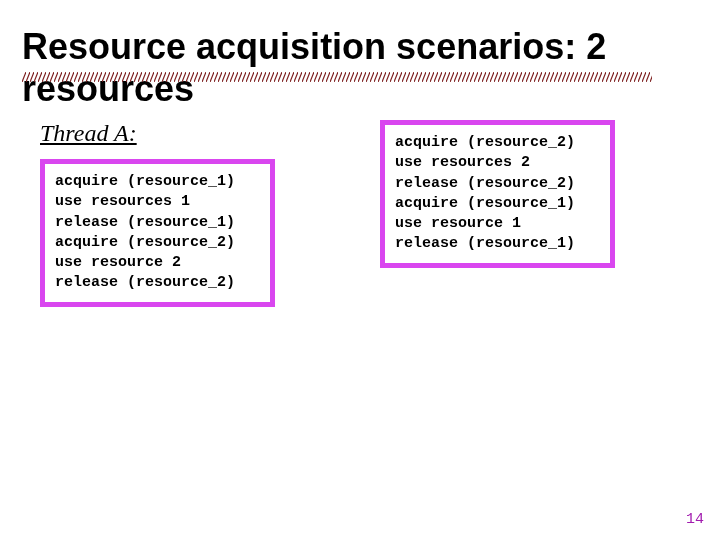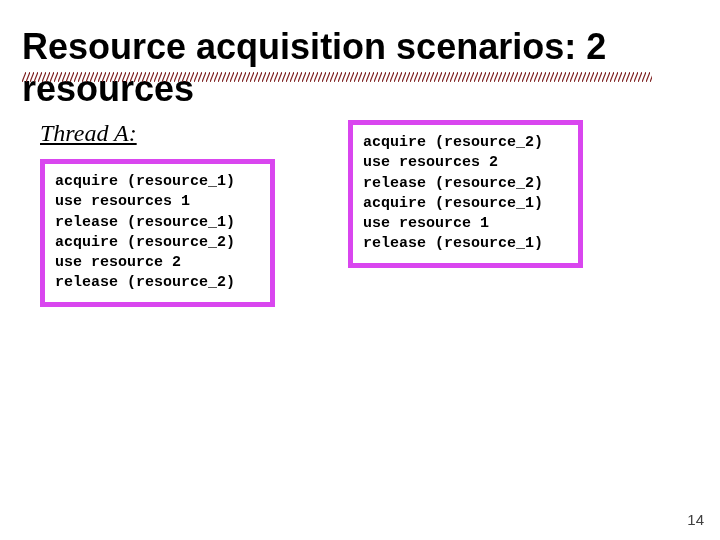--- a/index.html
+++ b/index.html
@@ -34,21 +34,21 @@
     width: 630px;
     height: 10px;
   }
   .rule svg { display: block; }
   .columns {
     position: absolute;
     top: 120px;
     left: 40px;
     right: 40px;
     display: flex;
-    gap: 28px;
+    gap: 60px;
   }
   .col {
     flex: 0 0 auto;
     width: 280px;
   }
   .col-header {
     font-style: italic;
     font-family: "Times New Roman", Times, serif;
     font-size: 24px;
     text-decoration: underline;
@@ -64,23 +64,23 @@
     line-height: 1.35;
     white-space: pre;
     color: #000;
     width: 235px;
     box-sizing: border-box;
   }
   .page-num {
     position: absolute;
     bottom: 12px;
     right: 16px;
-    font-family: Liberation Sans, sans-serif;
+    font-family: Liberation Mono, monospace;
     font-size: 15px;
-    color: #404040;
+    color: #a21caf;
   }
 </style>
 </head>
 <body>
 
 <div class="slide">
 
   <div class="title">Resource acquisition scenarios: 2 resources</div>
 
   <div class="rule">

